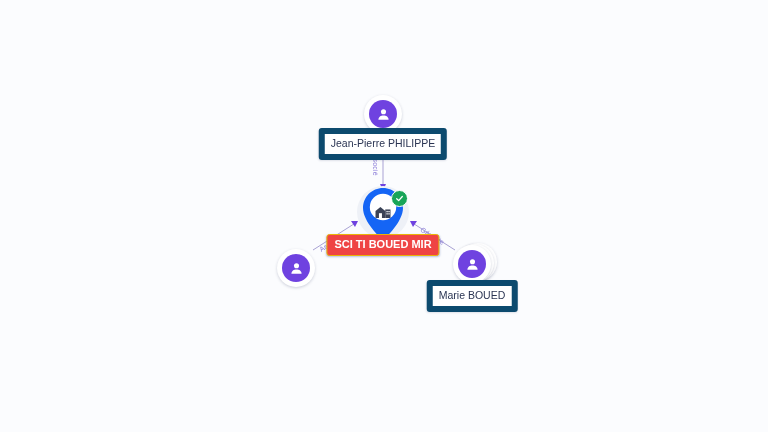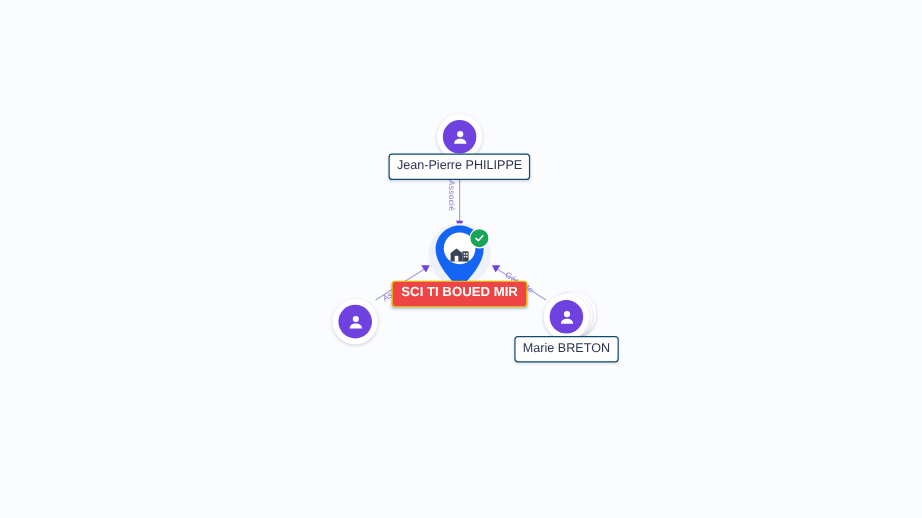--- a/index.html
+++ b/index.html
@@ -67,21 +67,21 @@
   .person-avatar svg {
     width: 17px;
     height: 17px;
     display: block;
   }
   .person-label {
     position: absolute;
     transform: translateX(-50%);
     white-space: nowrap;
     background: #ffffff;
-    border: 1px solid #0c4a6e;
+    border: 6px solid #0c4a6e;
     border-radius: 3px;
     color: #2b3553;
     font-size: 10.5px;
     line-height: 1;
     padding: 4px 6px 5px 6px;
     box-shadow: 0 1px 2px rgba(40, 50, 90, 0.13);
   }
 
   
   .company-node {
@@ -201,21 +201,21 @@
     <div class="person-ring stack-back-1"></div>
     <div class="person-ring stack-back-2"></div>
     <div class="person-ring"></div>
     <div class="person-avatar">
       <svg viewBox="0 0 24 24" xmlns="http://www.w3.org/2000/svg">
         <circle cx="12" cy="8.2" r="3.6" fill="#ffffff"></circle>
         <path d="M4.8 19.5c0-4 3.3-6 7.2-6s7.2 2 7.2 6z" fill="#ffffff"></path>
       </svg>
     </div>
   </div>
-  <div class="person-label" style="left:472px; top:280px;">Marie BRETON</div>
+  <div class="person-label" style="left:472px; top:280px;">Marie BOUED</div>
 
   <div class="company-node" style="left:383px; top:212px;">
     <div class="company-halo"></div>
     <div class="company-pin">
       <svg viewBox="0 0 44 56" xmlns="http://www.w3.org/2000/svg">
         <path d="M22 2 C10.9 2 2 10.9 2 22 c0 13.5 17 29.5 19.2 31.6 a1.2 1.2 0 0 0 1.6 0 C25 51.5 42 35.5 42 22 42 10.9 33.1 2 22 2 Z" fill="#1565f5"></path>
         <circle cx="22" cy="21" r="13.2" fill="#ffffff"></circle>
       </svg>
     </div>
     <div style="position:absolute; left:-9px; top:-9px; width:18px; height:18px;">

